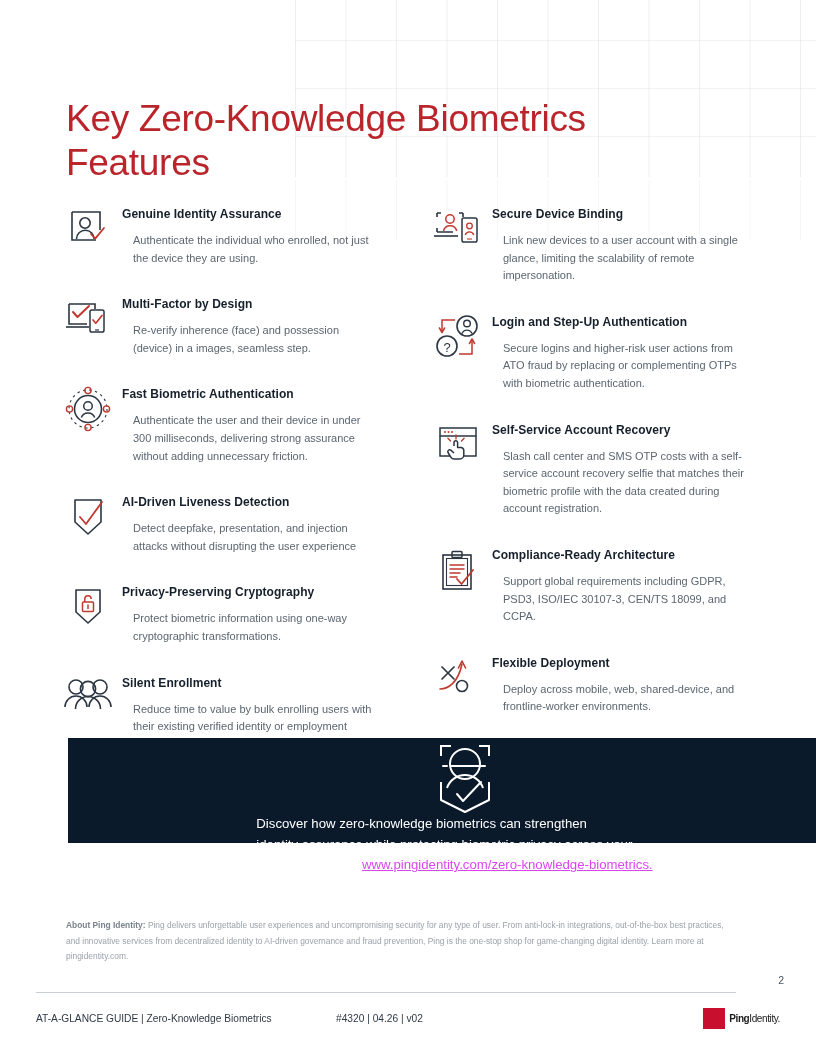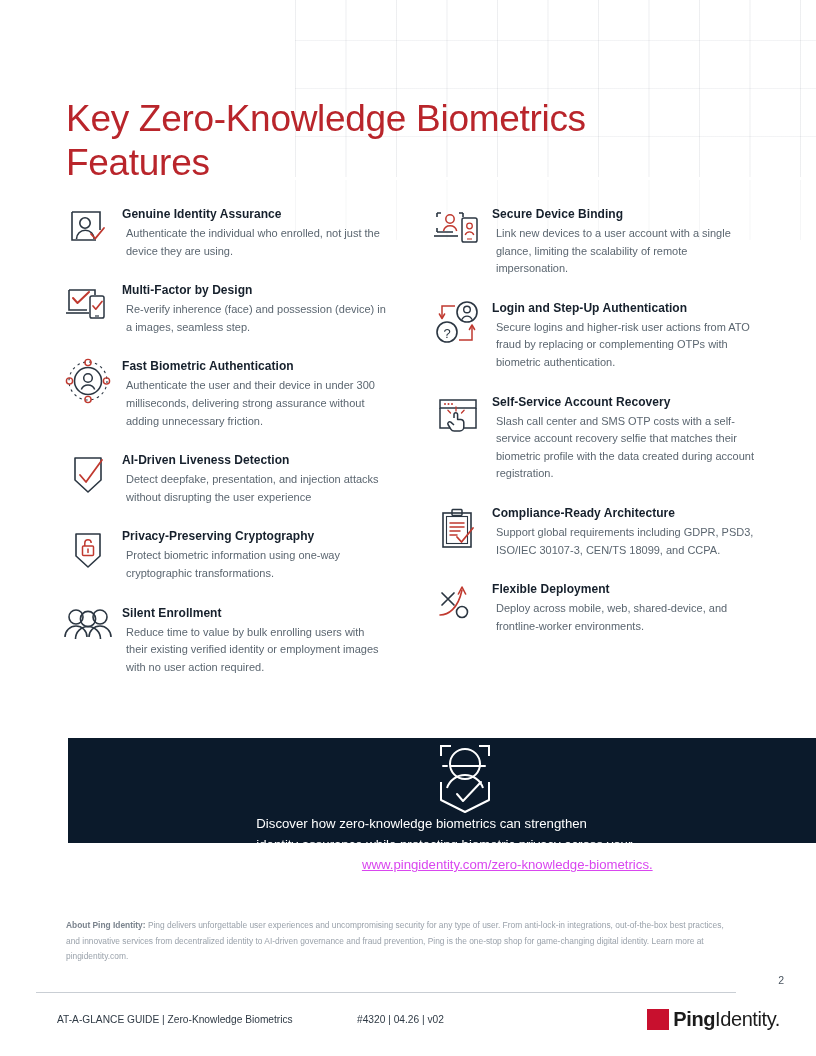--- a/index.html
+++ b/index.html
@@ -56,21 +56,21 @@
   .feature .txt{flex:1;padding-top:2px;}
   .feature h3{
     margin:0 0 2px 0;
     font-size:12px;
     line-height:14px;
     font-weight:bold;
     color:#16202c;
     letter-spacing:0.05px;
   }
   .feature p{
-    margin:4px;
+    margin:11px;
     font-size:11px;
     line-height:17.6px;
     color:#5b6670;
     font-weight:400;
   }
 
   
   .cta{
     position:absolute;left:68px;top:738px;width:793px;height:105px;
     background:#0b1a2b;
@@ -96,25 +96,25 @@
     font-size:10.5px;color:#4a5560;
   }
   .rule{
     position:absolute;left:36px;top:992px;width:700px;height:1px;
     background:#c9ced4;
   }
   .footbar{
     position:absolute;left:36px;top:1008px;width:744px;
     display:flex;align-items:center;
   }
-  .footbar .f1{font-size:10.2px;color:#2f3a45;width:300px;margin-left:21px;}
+  .footbar .f1{font-size:10.2px;color:#2f3a45;width:300px;}
   .footbar .f2{font-size:10.2px;color:#2f3a45;flex:1;}
   .logo{display:flex;align-items:center;}
   .logo .sq{width:22px;height:21px;background:#c8102e;margin-right:4px;}
-  .logo .lt{font-size:20px;color:#1b1b1b;letter-spacing:-0.4px;}
+  .logo .lt{font-size:10px;color:#1b1b1b;letter-spacing:-0.4px;}
   .logo .lt b{font-weight:bold;}
 </style>
 </head>
 <body>
 
 <div class="page">
 
   <div class="bg-grid"></div>
   <div class="bg-grid g2"></div>
 

